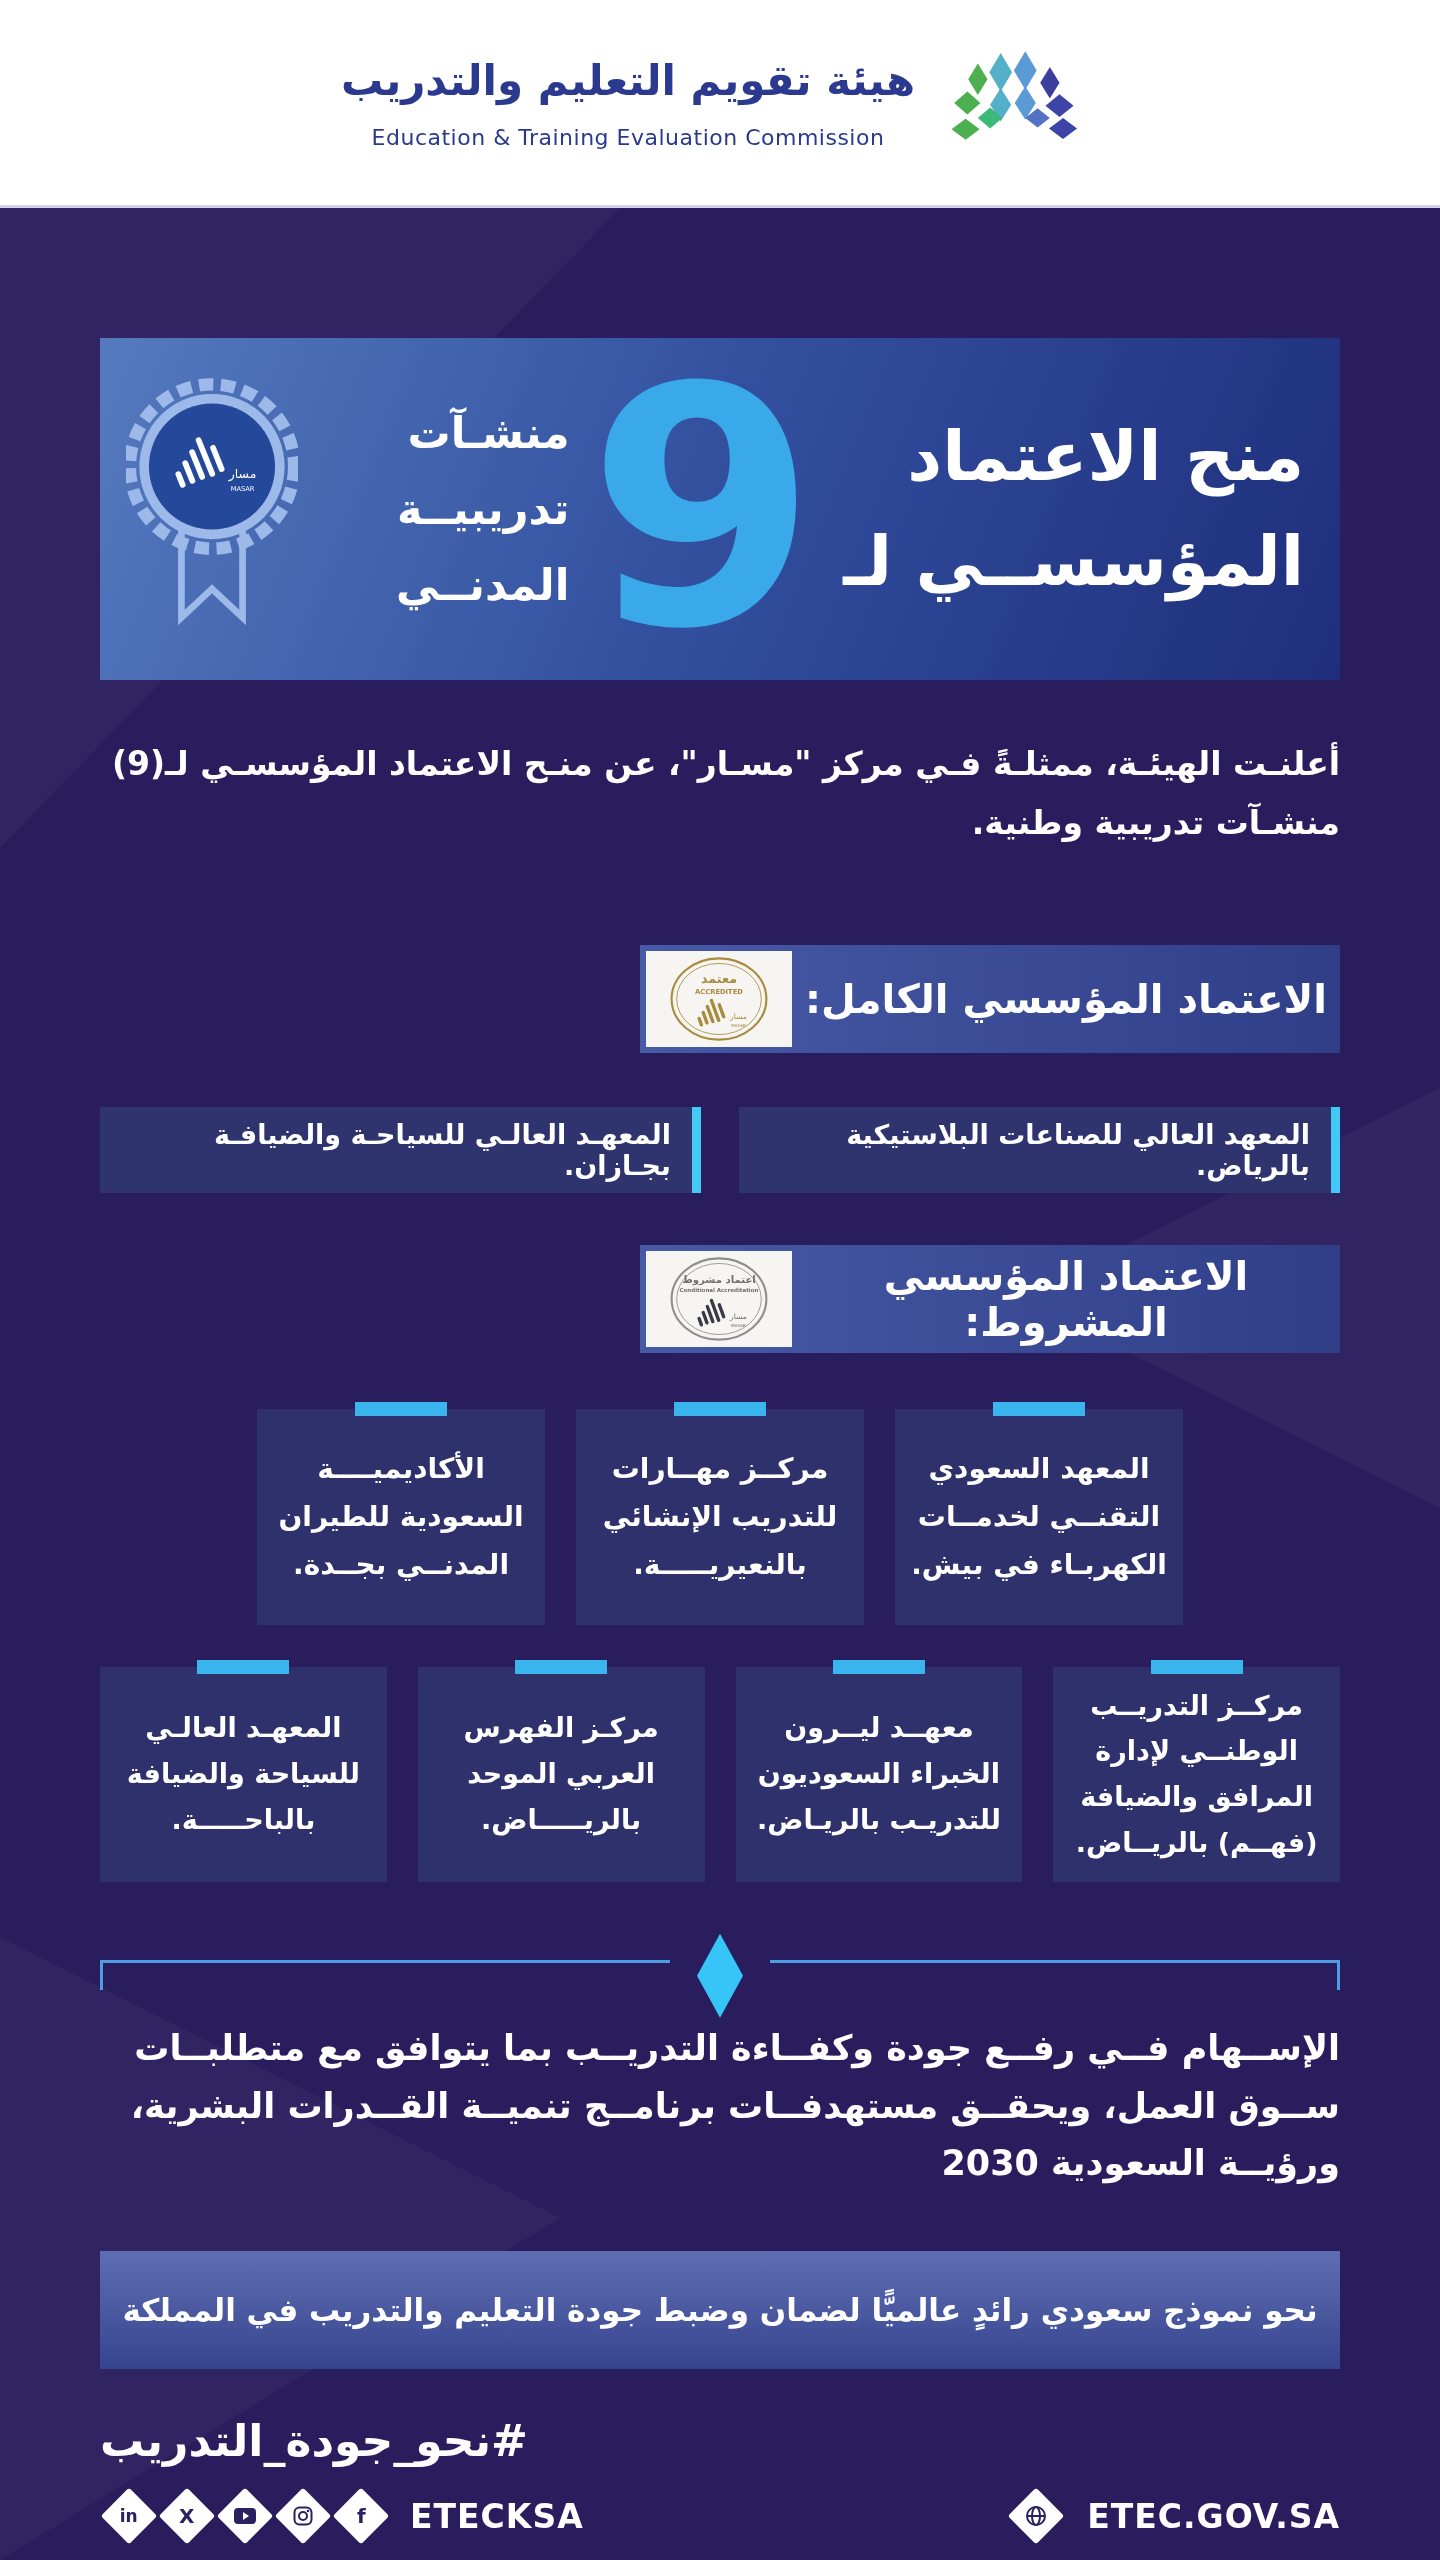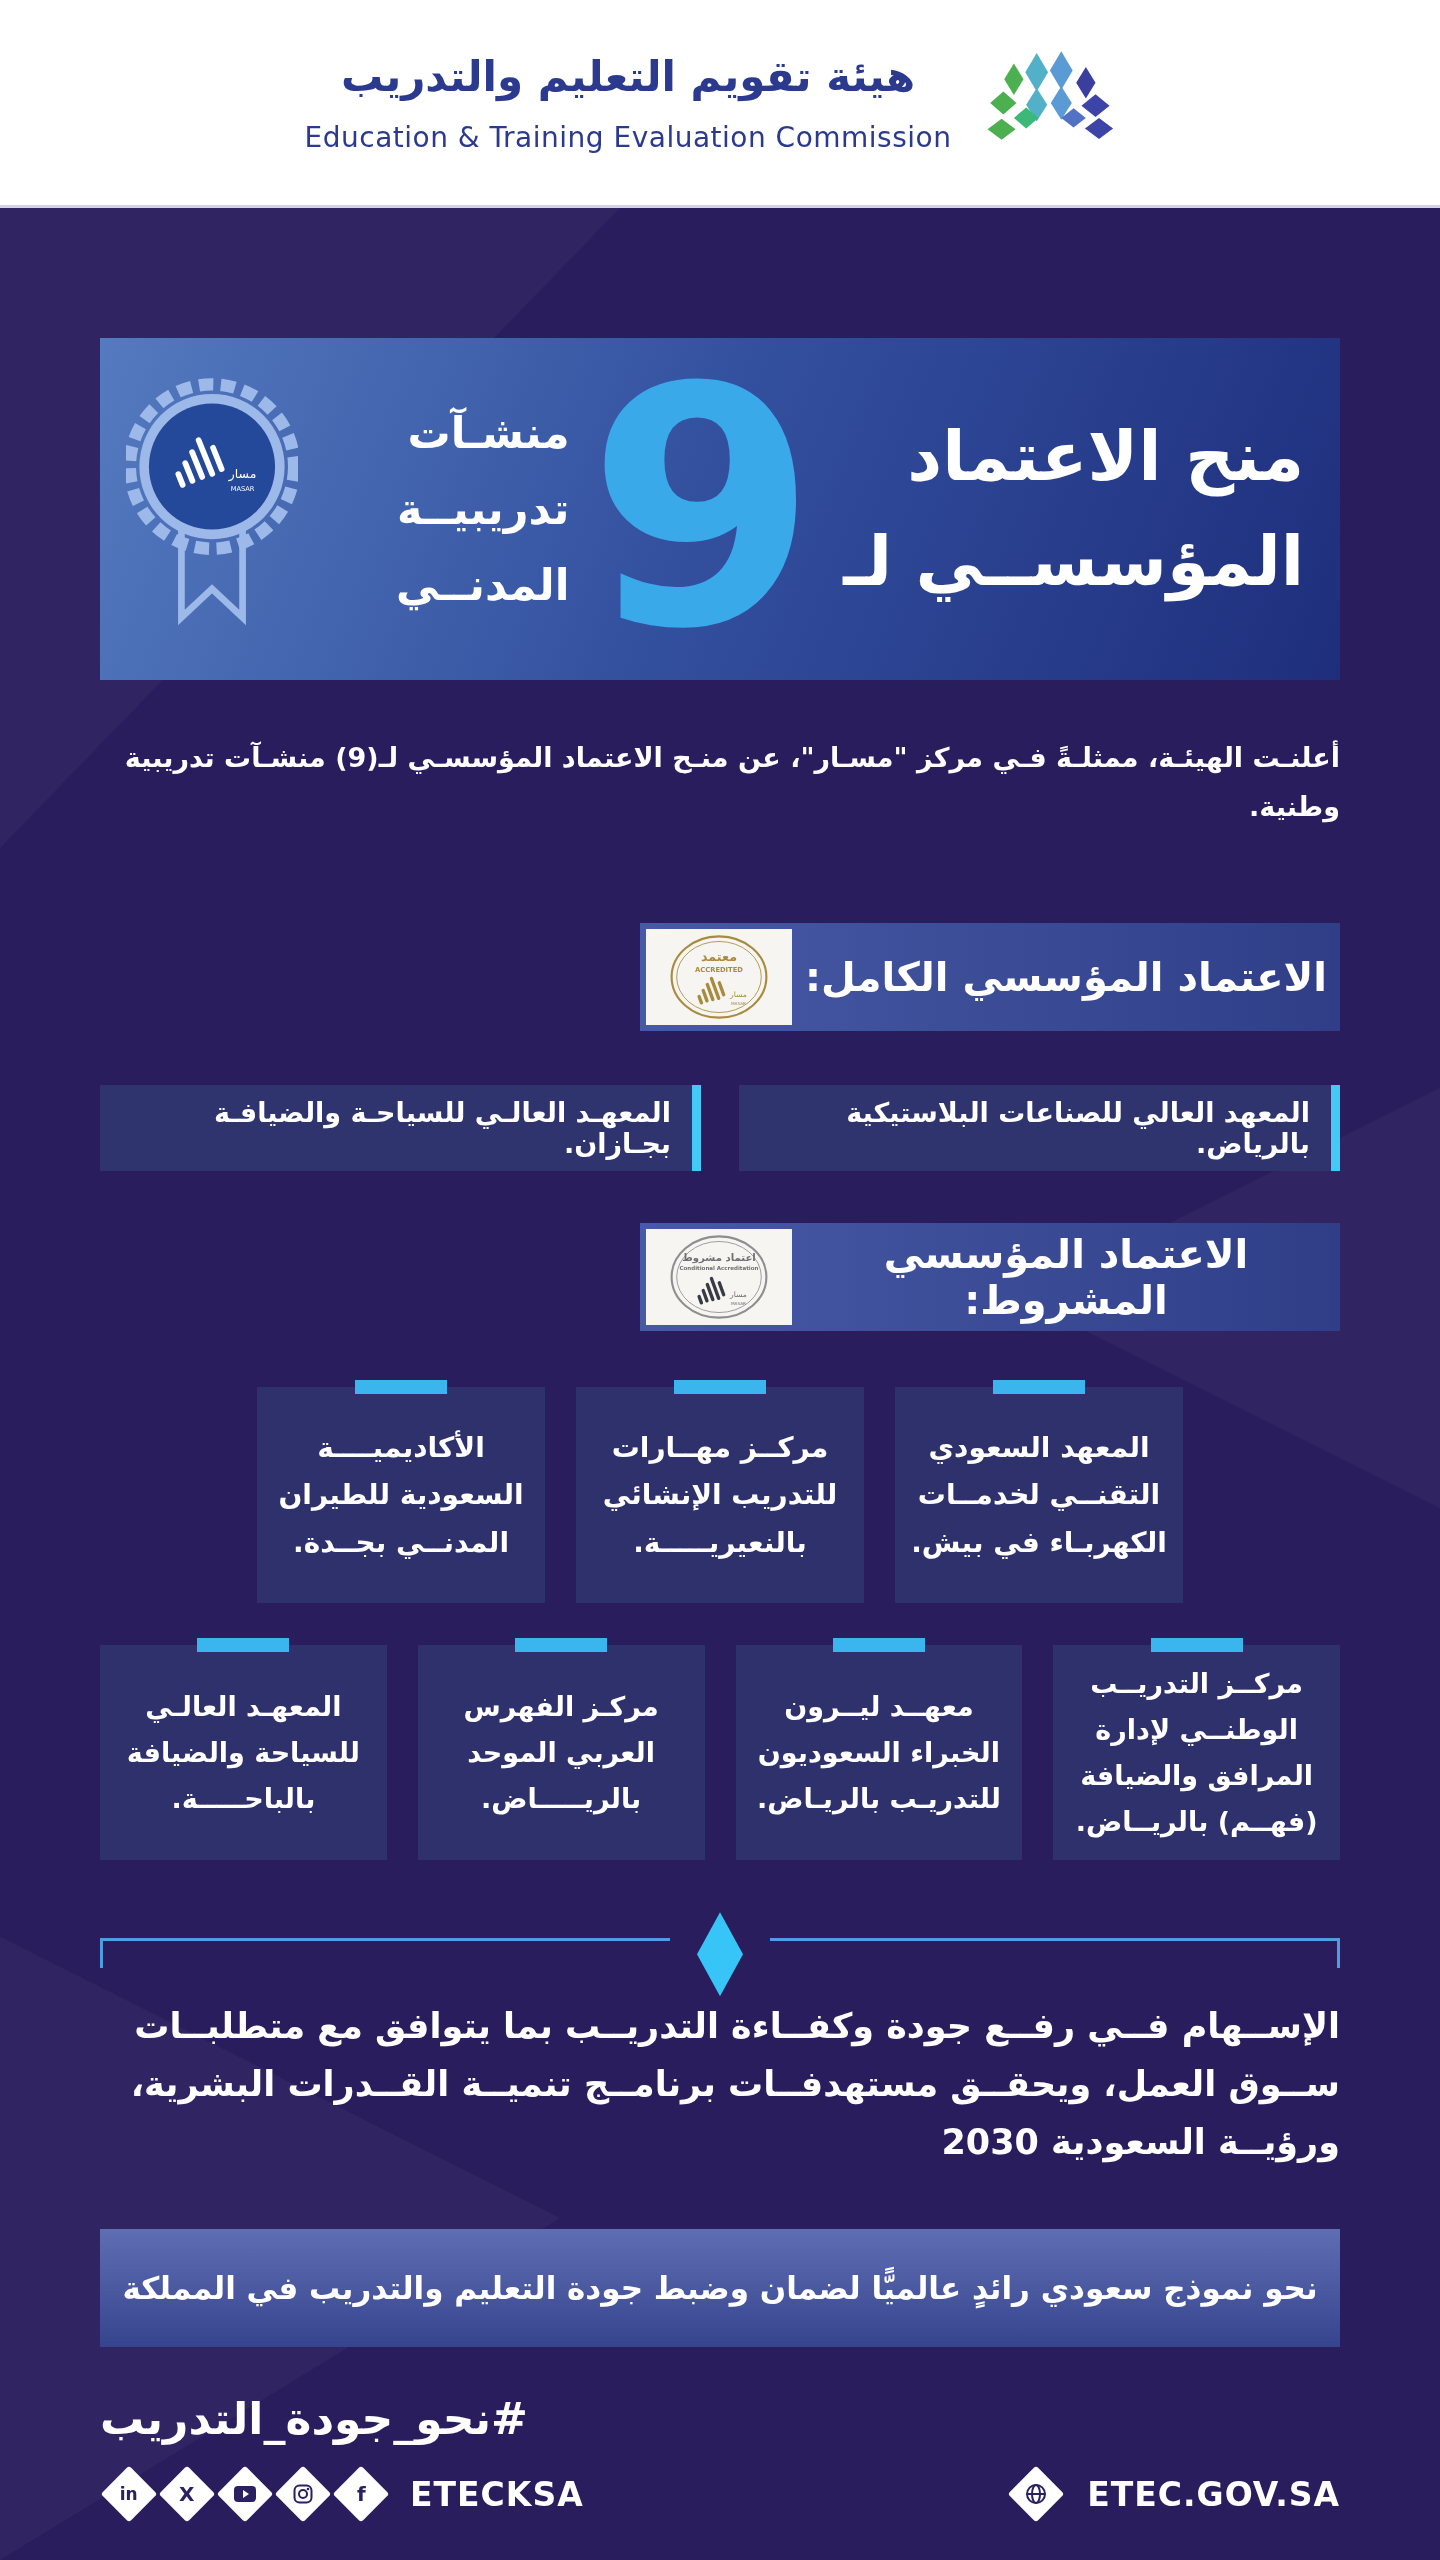--- a/index.html
+++ b/index.html
@@ -5,21 +5,21 @@
   * { box-sizing: border-box; margin: 0; padding: 0; }
   html,body { width:1440px; }
   body { font-family:"DejaVu Sans", sans-serif; }
   .poster { position:relative; width:1440px; height:2560px; background:#291d5d; overflow:hidden; }
 
   
   .top-header { position:relative; z-index:2; height:208px; background:#ffffff;
     border-bottom:3px solid #d5d2e8; display:flex; align-items:center; justify-content:center; gap:26px; }
   .logo-text { text-align:center; }
   .logo-ar { font-size:42px; font-weight:bold; color:#2b3a8f; direction:rtl; }
-  .logo-en { font-size:28px; color:#2b3a8f; margin-top:20px; letter-spacing:0.5px; }
+  .logo-en { font-size:22px; color:#2b3a8f; margin-top:20px; letter-spacing:0.5px; }
 
   
   .content { position:relative; z-index:1; padding:0 100px; }
   .deco { position:absolute; inset:208px 0 0 0; z-index:0; pointer-events:none; }
   .deco div { position:absolute; background:rgba(255,255,255,0.035); }
   .deco .t1 { left:0; top:0; width:620px; height:640px; clip-path:polygon(0 0,100% 0,0 100%); }
   .deco .t2 { left:0; bottom:0; width:560px; height:760px; clip-path:polygon(0 18%,100% 55%,0 100%); }
   .deco .t3 { right:0; top:880px; width:420px; height:420px; clip-path:polygon(100% 0,0 50%,100% 100%); }
 
   
@@ -27,21 +27,21 @@
     background:linear-gradient(112deg,#547abf 0%,#33509f 48%,#1e2e7c 100%);
     display:flex; direction:rtl; align-items:center; padding:0 36px 0 230px; }
   .hero-title { text-align:right; color:#fff; font-weight:bold; font-size:68px; line-height:1.55; white-space:nowrap; }
   .hero-title span { display:block; }
   .hero-nine { font-size:330px; line-height:280px; font-weight:bold; color:#39a9ea; margin:0 26px 0 18px; }
   .hero-words { display:flex; flex-direction:column; gap:26px; color:#fff; font-weight:bold; font-size:43px; text-align:right; }
   .hero-badge { position:absolute; left:26px; top:30px; }
 
   
   .intro { margin-top:54px; direction:rtl; text-align:right; color:#ffffff;
-    font-size:27px; font-weight:bold; line-height:1.8; }
+    font-size:33px; font-weight:bold; line-height:1.8; }
 
   
   .section-row { display:flex; justify-content:flex-end; }
   .section-bar { position:relative; width:700px; height:108px;
     background:linear-gradient(to right,#475aa6,#303e88); }
   .seal-box { position:absolute; left:6px; top:6px; width:146px; height:96px;
     background:#f6f5f2; display:flex; align-items:center; justify-content:center; }
   .section-title { position:absolute; left:152px; right:0; top:0; bottom:0;
     display:flex; align-items:center; justify-content:center;
     color:#fff; font-size:40px; font-weight:bold; direction:rtl;text-align:center; }

